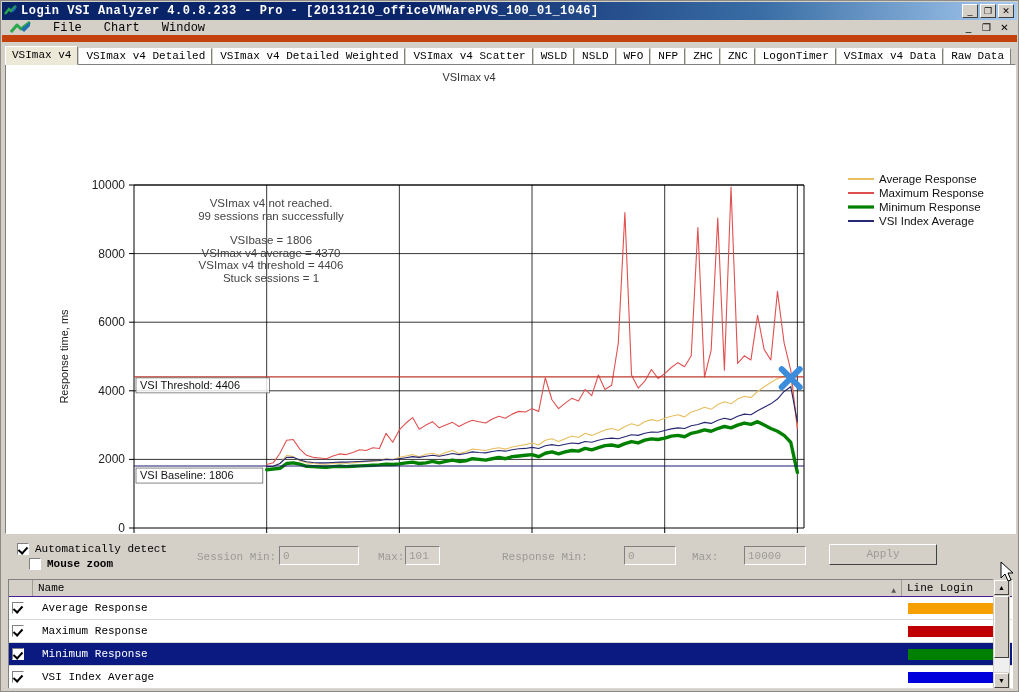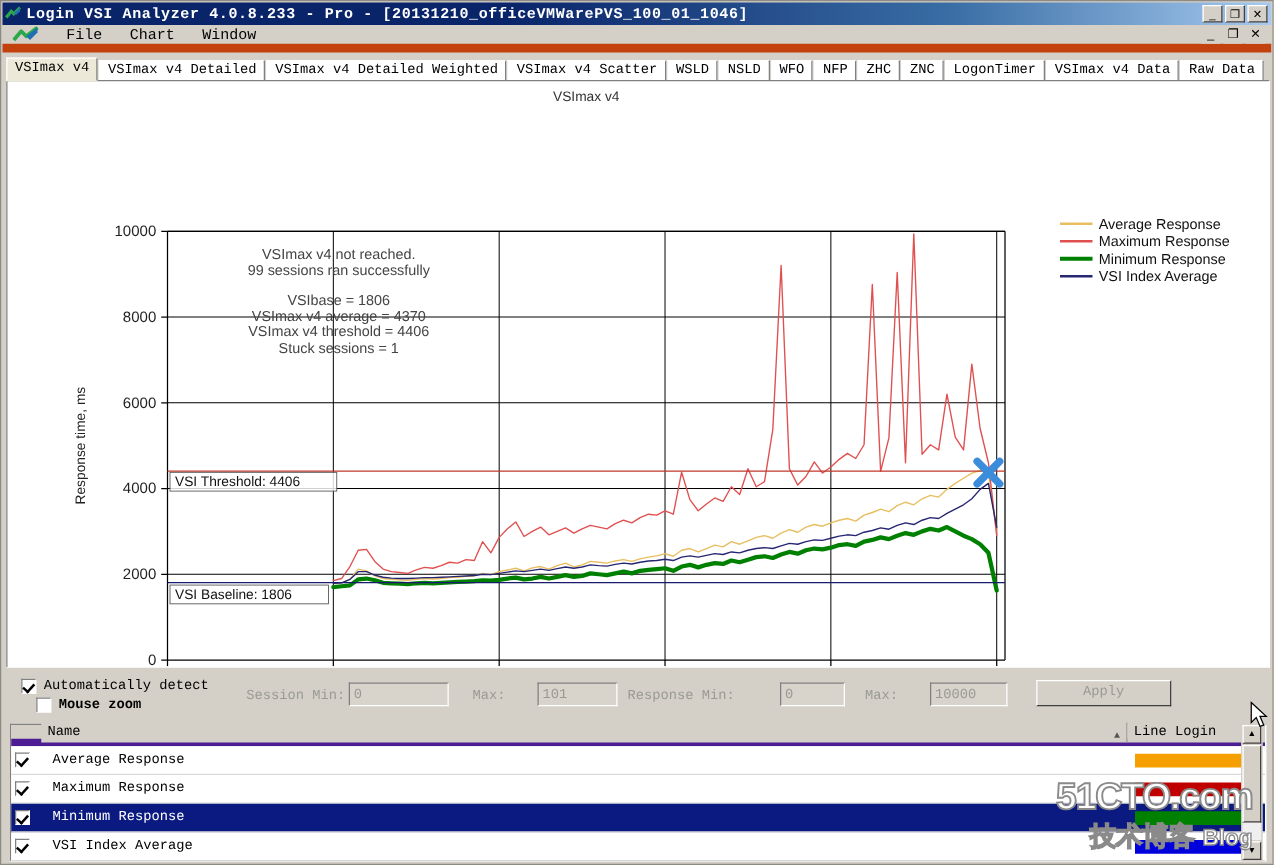--- a/index.html
+++ b/index.html
@@ -130,22 +130,21 @@
 
   
   #gridwrap {
     position: absolute; left: 7px; top: 578px; width: 1005px; height: 110px;
     background: #ffffff;
     border-top: 1px solid #808080; border-left: 1px solid #808080;
     border-right: 1px solid #ffffff; border-bottom: 1px solid #ffffff;
   }
   #gridhead {
     display: flex; height: 17px; background: #d4d0c8;
-    border-bottom: 6px solid #4c1d95;
-    align-items: center;
+    border-bottom: 1px solid #4c1d95;
   }
   .hcell {
     font-family: "Liberation Mono", monospace; font-size: 11px; color: #000;
     line-height: 16px; padding-left: 5px; position: relative;
     border-right: 1px solid #a09c94;
     background: #d4d0c8;
   }
   .hcell.h-check { width: 24px; padding: 0; }
   .hcell.h-name  { flex: 1 1 auto; }
   .hcell.h-color { width: 110px; border-right: none; }
@@ -352,21 +351,21 @@
     </div>
     <div class="cbrow" style="left:24px; top:21px;font-weight:bold;">
       <span class="wincheck"></span>
       <span class="cblabel">Mouse zoom</span>
     </div>
 
     <span class="fieldlabel" style="left:192px; top:14px;">Session Min:</span>
     <span class="wintext" style="left:274px; top:9px; width:80px;">0</span>
 
     <span class="fieldlabel" style="left:373px; top:14px;">Max:</span>
-    <span class="wintext" style="left:425px; top:9px; width:64px;">101</span>
+    <span class="wintext" style="left:400px; top:9px; width:35px;">101</span>
 
     <span class="fieldlabel" style="left:497px; top:14px;">Response Min:</span>
     <span class="wintext" style="left:619px; top:9px; width:52px;">0</span>
 
     <span class="fieldlabel" style="left:687px; top:14px;">Max:</span>
     <span class="wintext" style="left:739px; top:9px; width:62px;">10000</span>
 
     <span class="winbutton" style="left:824px; top:7px; width:108px;">Apply</span>
   </div>
 
@@ -420,25 +419,18 @@
   </div>
 
   <div id="vscroll">
     <div class="sbbtn" style="position:absolute;top:0;left:0;">▲</div>
     <div id="sbtrack">
       <div id="sbthumb"></div>
     </div>
     <div class="sbbtn" style="position:absolute;bottom:0;left:0;">▼</div>
   </div>
 
-  <div id="watermark">
-    <div class="wm-top">51CTO.com</div>
-    <div class="wm-bot">
-      <span class="wm-cn">技术博客</span>
-      <span class="wm-blog">Blog</span>
-    </div>
-  </div>
 
   <svg id="cursor" width="18" height="24" viewBox="0 0 18 24">
     <path d="M1 1 L1 17 L5 13 L8 20 L11 19 L8 12 L13 12 Z" fill="#ffffff" stroke="#000000" stroke-width="1"></path>
   </svg>
 
 </div>
 
 </body></html>

